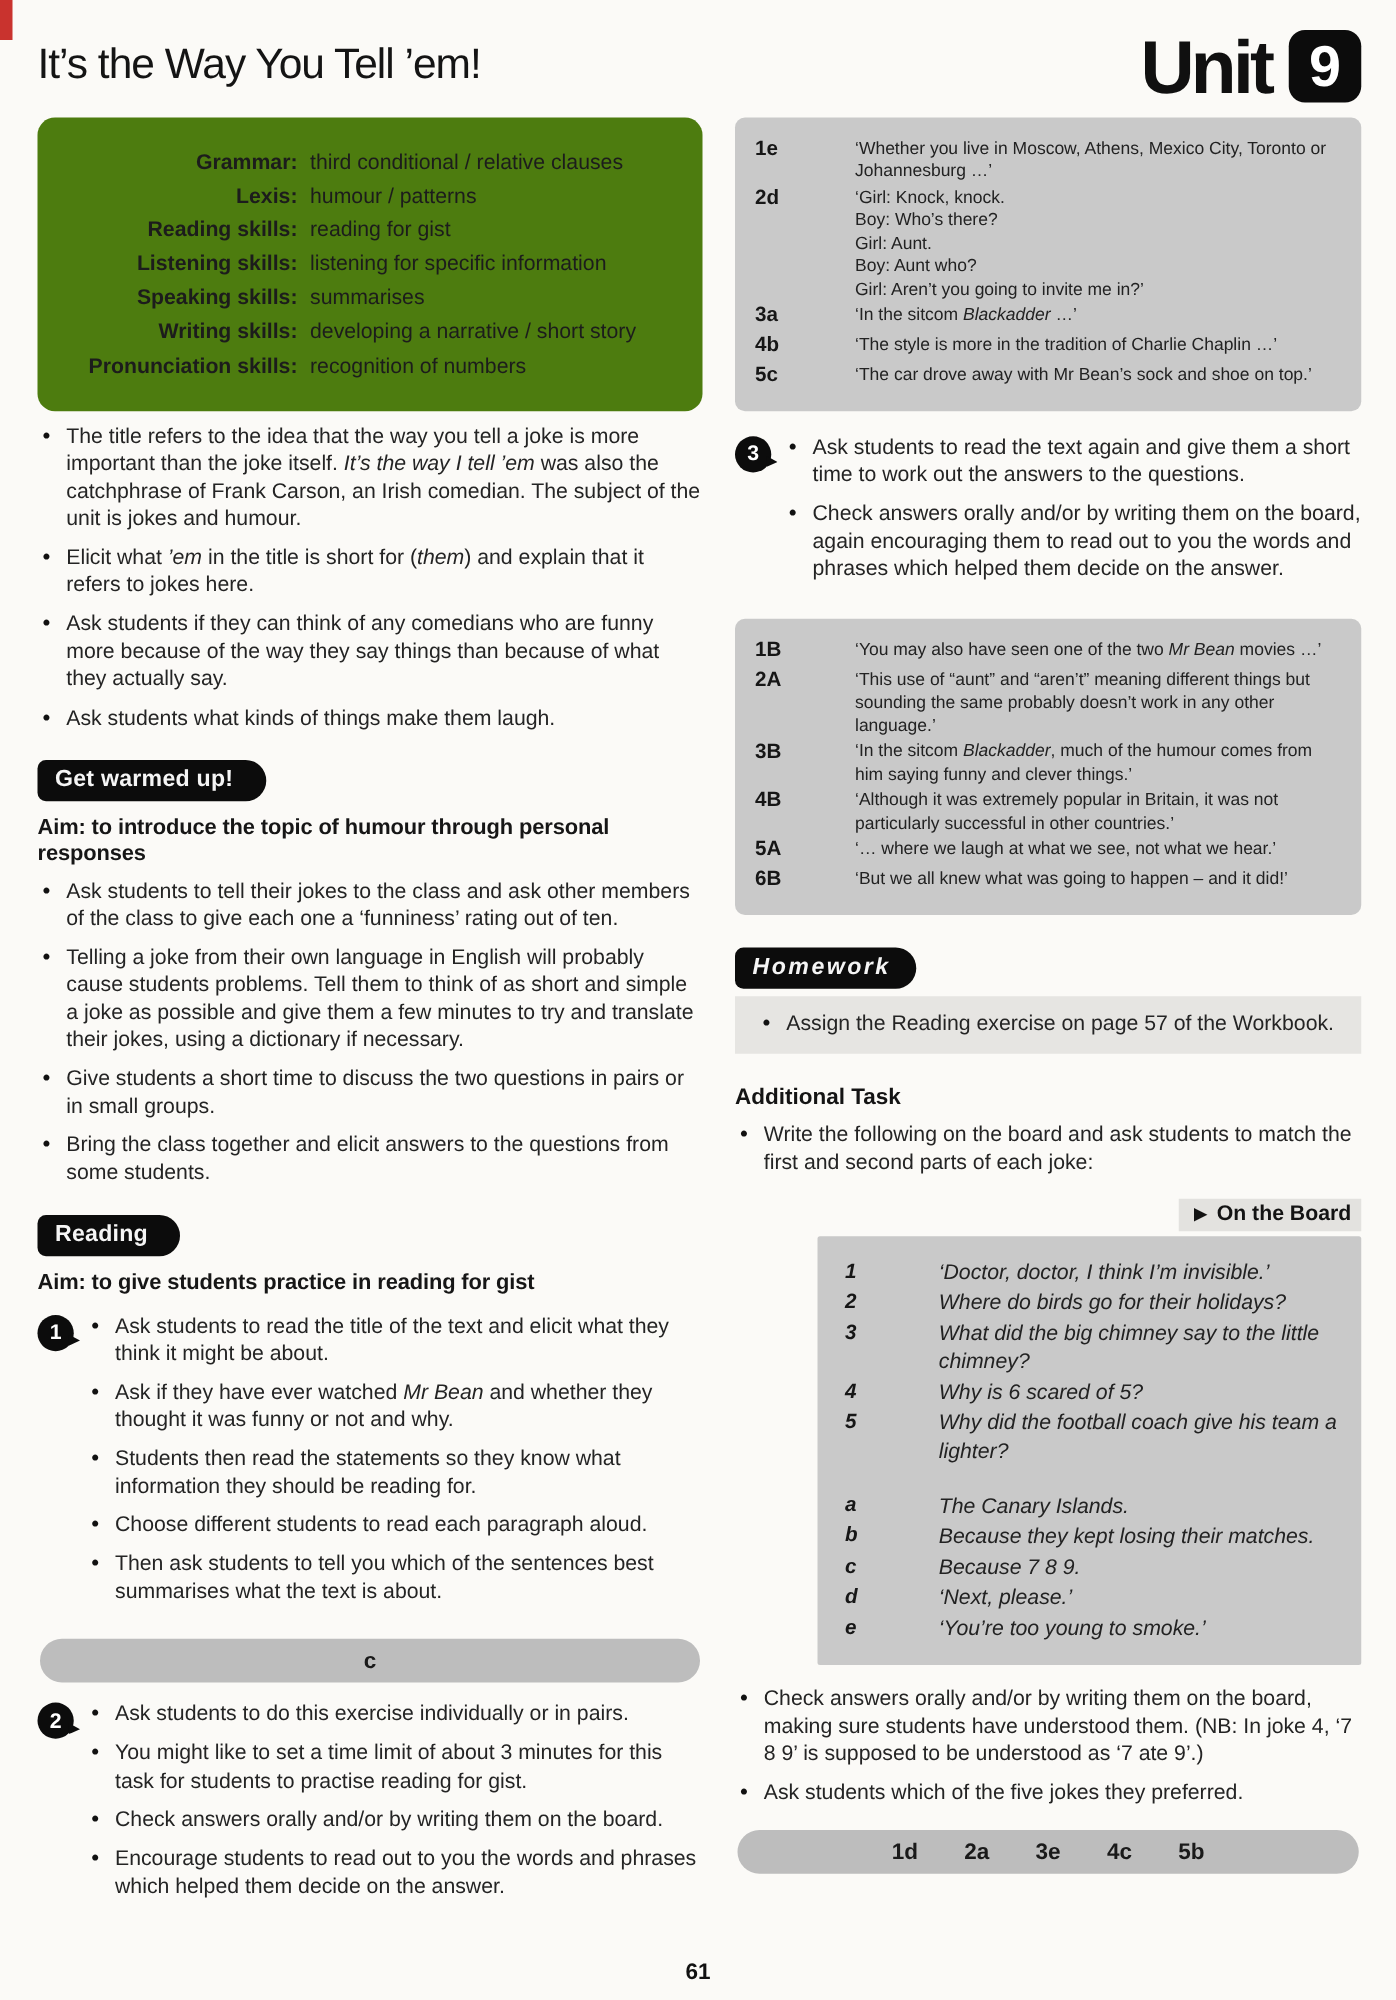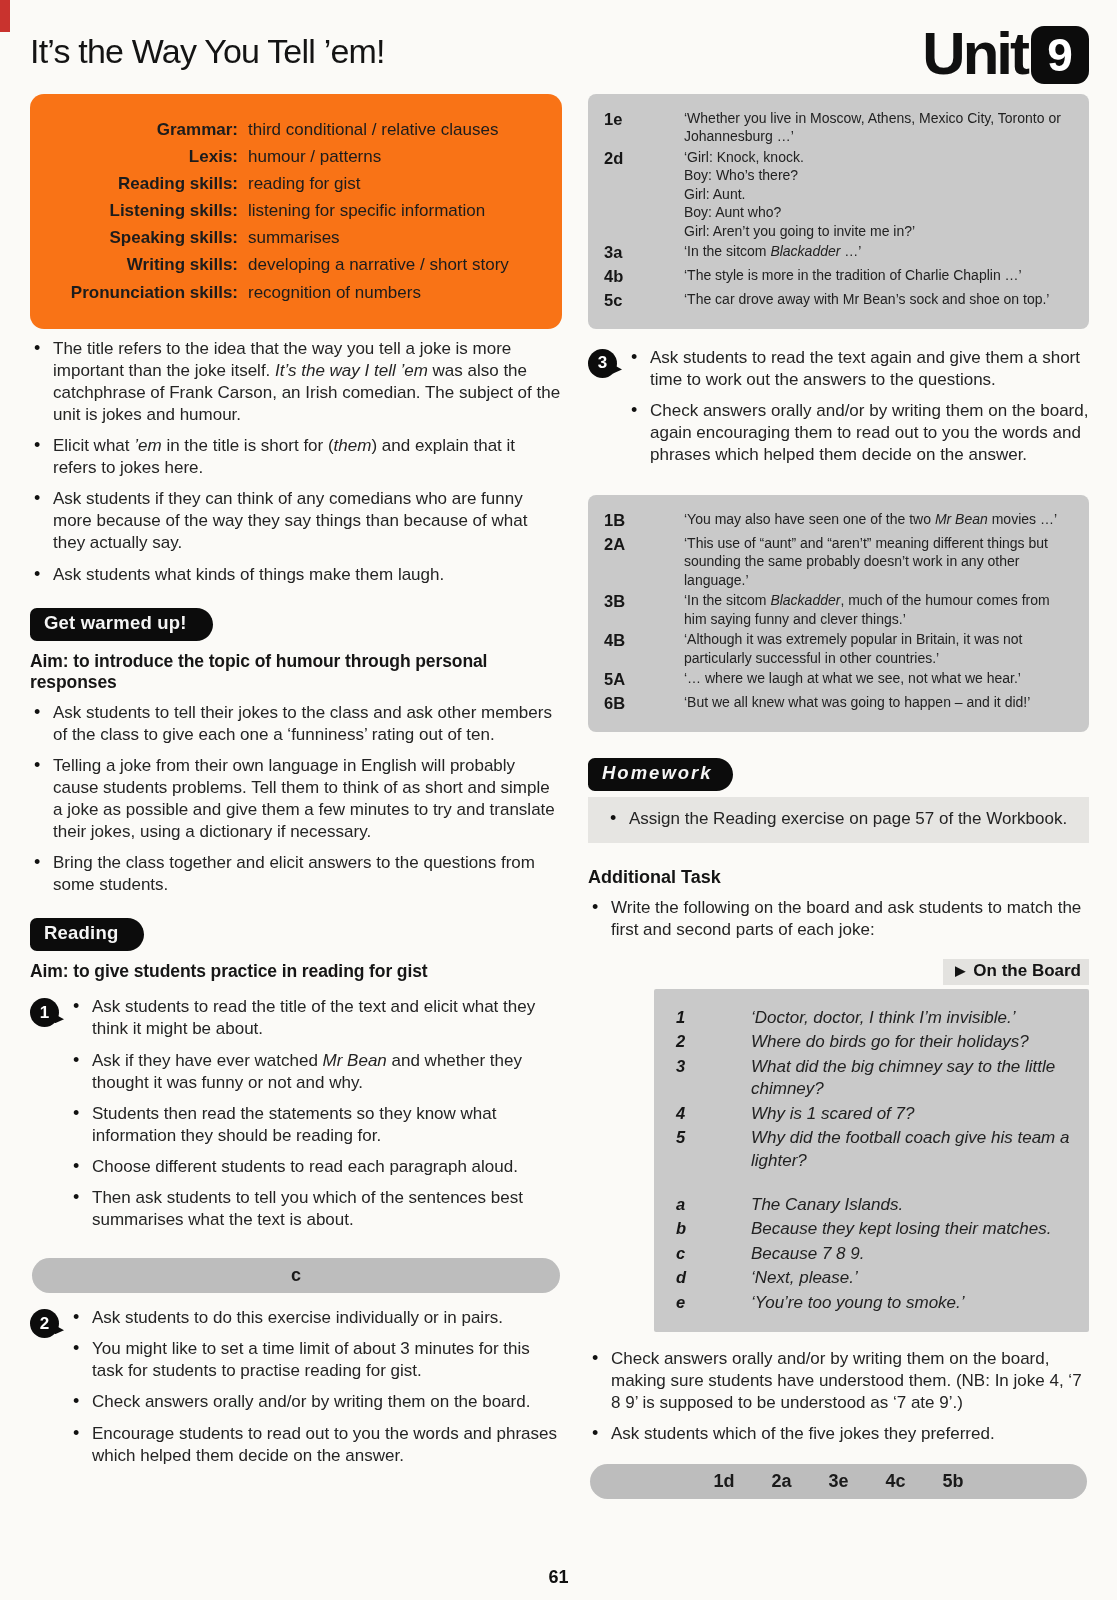--- a/index.html
+++ b/index.html
@@ -11,38 +11,38 @@
     color:#222;
     position:relative;
     overflow:hidden;
   }
   .red-mark { position:absolute; left:0; top:0; width:10px; height:32px; background:#c9332e; }
   .page { padding:24px 28px 0 30px; }
 
   
   .header { display:flex; justify-content:space-between; align-items:flex-start; }
   .title { font-size:34px; font-weight:normal; letter-spacing:-0.8px; color:#141414; padding-top:8px; }
-  .unit { display:flex; align-items:flex-end; gap:4px; }
+  .unit { display:flex; align-items:flex-start; gap:14px; }
   .unit-word { font-size:60px; font-weight:bold; letter-spacing:-3px; line-height:1; color:#101010; }
   .unit-num { width:58px; height:58px; background:#0c0c0c; color:#fff; border-radius:13px;
               font-size:46px; font-weight:bold; display:flex; align-items:center; justify-content:center; }
 
   
   .header-bar { position:relative; height:40px; margin-top:2px; }
   .tab { position:absolute; left:6px; bottom:7px; background:#0c0c0c; color:#f4f4f4;
          font-weight:bold; font-size:19px; padding:6px 30px 8px 18px; border-radius:9px 18px 0 0; }
   .rule { position:absolute; left:2px; right:0; bottom:0; height:9px; background:#0c0c0c; border-radius:2px; }
 
   
   .columns { display:flex; gap:26px; margin-top:10px; }
   .col-left  { width:532px; flex:none; }
   .col-right { width:501px; flex:none; }
 
   
-  .tl-box { background:#f97316; border-radius:14px; padding:20px 12px 20px 8px; }
+  .tl-box { background:#4d7c0f; border-radius:14px; padding:20px 12px 20px 8px; }
   .tl-row { display:flex; margin:5px 0; font-size:17px; line-height:1.3; color:#1c1c1c; }
   .tl-label { flex:none; width:210px; text-align:right; font-weight:bold; padding-right:10px; }
   .tl-value { flex:1; }
 
   
   ul.bullets { list-style:none; margin:0; padding:0; }
   ul.bullets li { position:relative; padding-left:23px; margin:9px 0; font-size:17px; line-height:1.3; color:#242424; }
   ul.bullets li::before { content:"\2022"; position:absolute; left:4px; top:-1px; font-size:18px; color:#111; }
   .intro { margin-top:16px; }
 
@@ -172,20 +172,21 @@
         <div class="aim">
           <span>Aim:</span>
           <span>to introduce the topic of humour through personal responses</span>
         </div>
         <ul class="bullets">
 
             <li>Ask students to tell their jokes to the class and ask other members of the class to give each one a ‘funniness’ rating out of ten.</li>
 
             <li>Telling a joke from their own language in English will probably cause students problems. Tell them to think of as short and simple a joke as possible and give them a few minutes to try and translate their jokes, using a dictionary if necessary.</li>
 
+            <li>Give students a short time to discuss the two questions in pairs or in small groups.</li>
 
             <li>Bring the class together and elicit answers to the questions from some students.</li>
 
         </ul>
       </div>
 
       <div class="section">
         <span class="pill">Reading</span>
         <div class="aim">
           <span>Aim:</span>
@@ -342,21 +343,21 @@
             <span class="kv-text">Where do birds go for their holidays?</span>
           </div>
 
           <div class="kv">
             <span class="kv-key">3</span>
             <span class="kv-text">What did the big chimney say to the little chimney?</span>
           </div>
 
           <div class="kv">
             <span class="kv-key">4</span>
-            <span class="kv-text">Why is 1 scared of 7?</span>
+            <span class="kv-text">Why is 6 scared of 5?</span>
           </div>
 
           <div class="kv">
             <span class="kv-key">5</span>
             <span class="kv-text">Why did the football coach give his team a lighter?</span>
           </div>
 
         <div class="jokes-gap"></div>
 
           <div class="kv">

